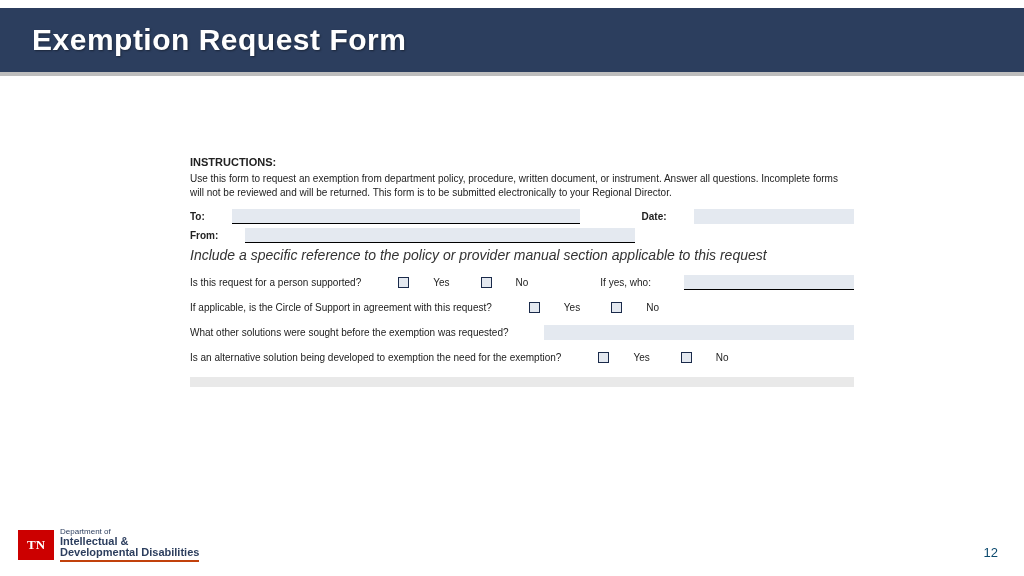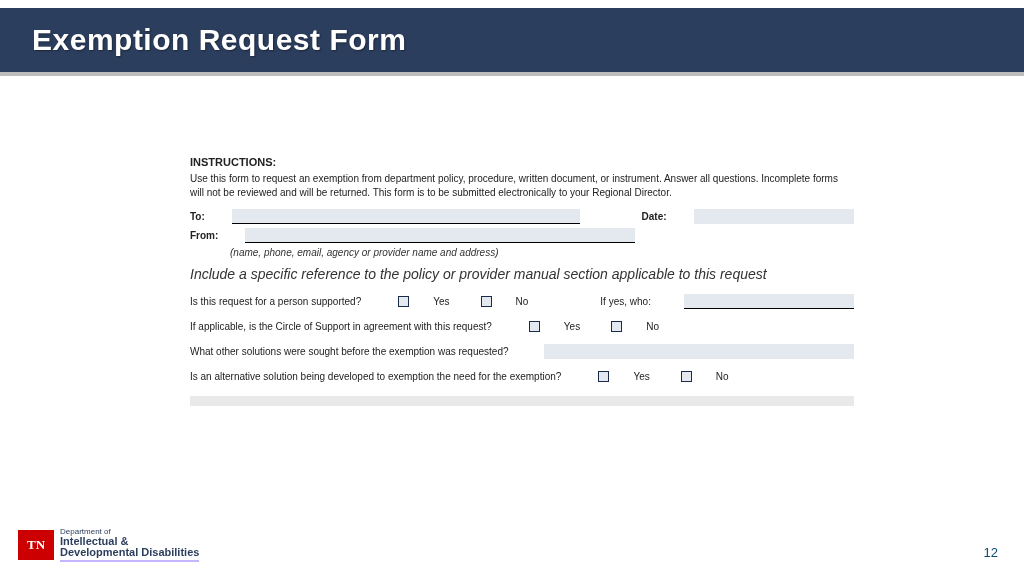--- a/index.html
+++ b/index.html
@@ -139,21 +139,21 @@
   .logo-small {
     font-size: 8px;
     color: #2c3e5e;
   }
   .logo-main {
     font-size: 11px;
     font-weight: 700;
     color: #2c3e5e;
   }
   .logo-underline {
-    border-bottom: 2px solid #c4b5fd;
+    border-bottom: 2px solid #c2410c;
     padding-bottom: 1px;
   }
   .page-num {
     position: absolute;
     right: 26px;
     bottom: 16px;
     font-size: 13px;
     color: #0c4a6e;
   }
 </style>
@@ -174,21 +174,20 @@
     <span class="field" style="width:390px"></span>
     <span style="flex:0 0 20px"></span>
     <span class="lbl lbl-bold">Date:</span>
     <span class="field-noborder" style="width:180px"></span>
   </div>
 
   <div class="row">
     <span class="lbl lbl-bold">From:</span>
     <span class="field" style="width:390px"></span>
   </div>
-  <div class="hint">(name, phone, email, agency or provider name and address)</div>
 
   <div class="hint2">Include a specific reference to the policy or provider manual section applicable to this request</div>
 
   <div class="row">
     <span class="lbl">Is this request for a person supported?</span>
     <span class="cb"></span>
       <span class="cb-label">Yes</span>
     <span class="cb"></span>
       <span class="cb-label">No</span>
     <span style="width:30px"></span>

